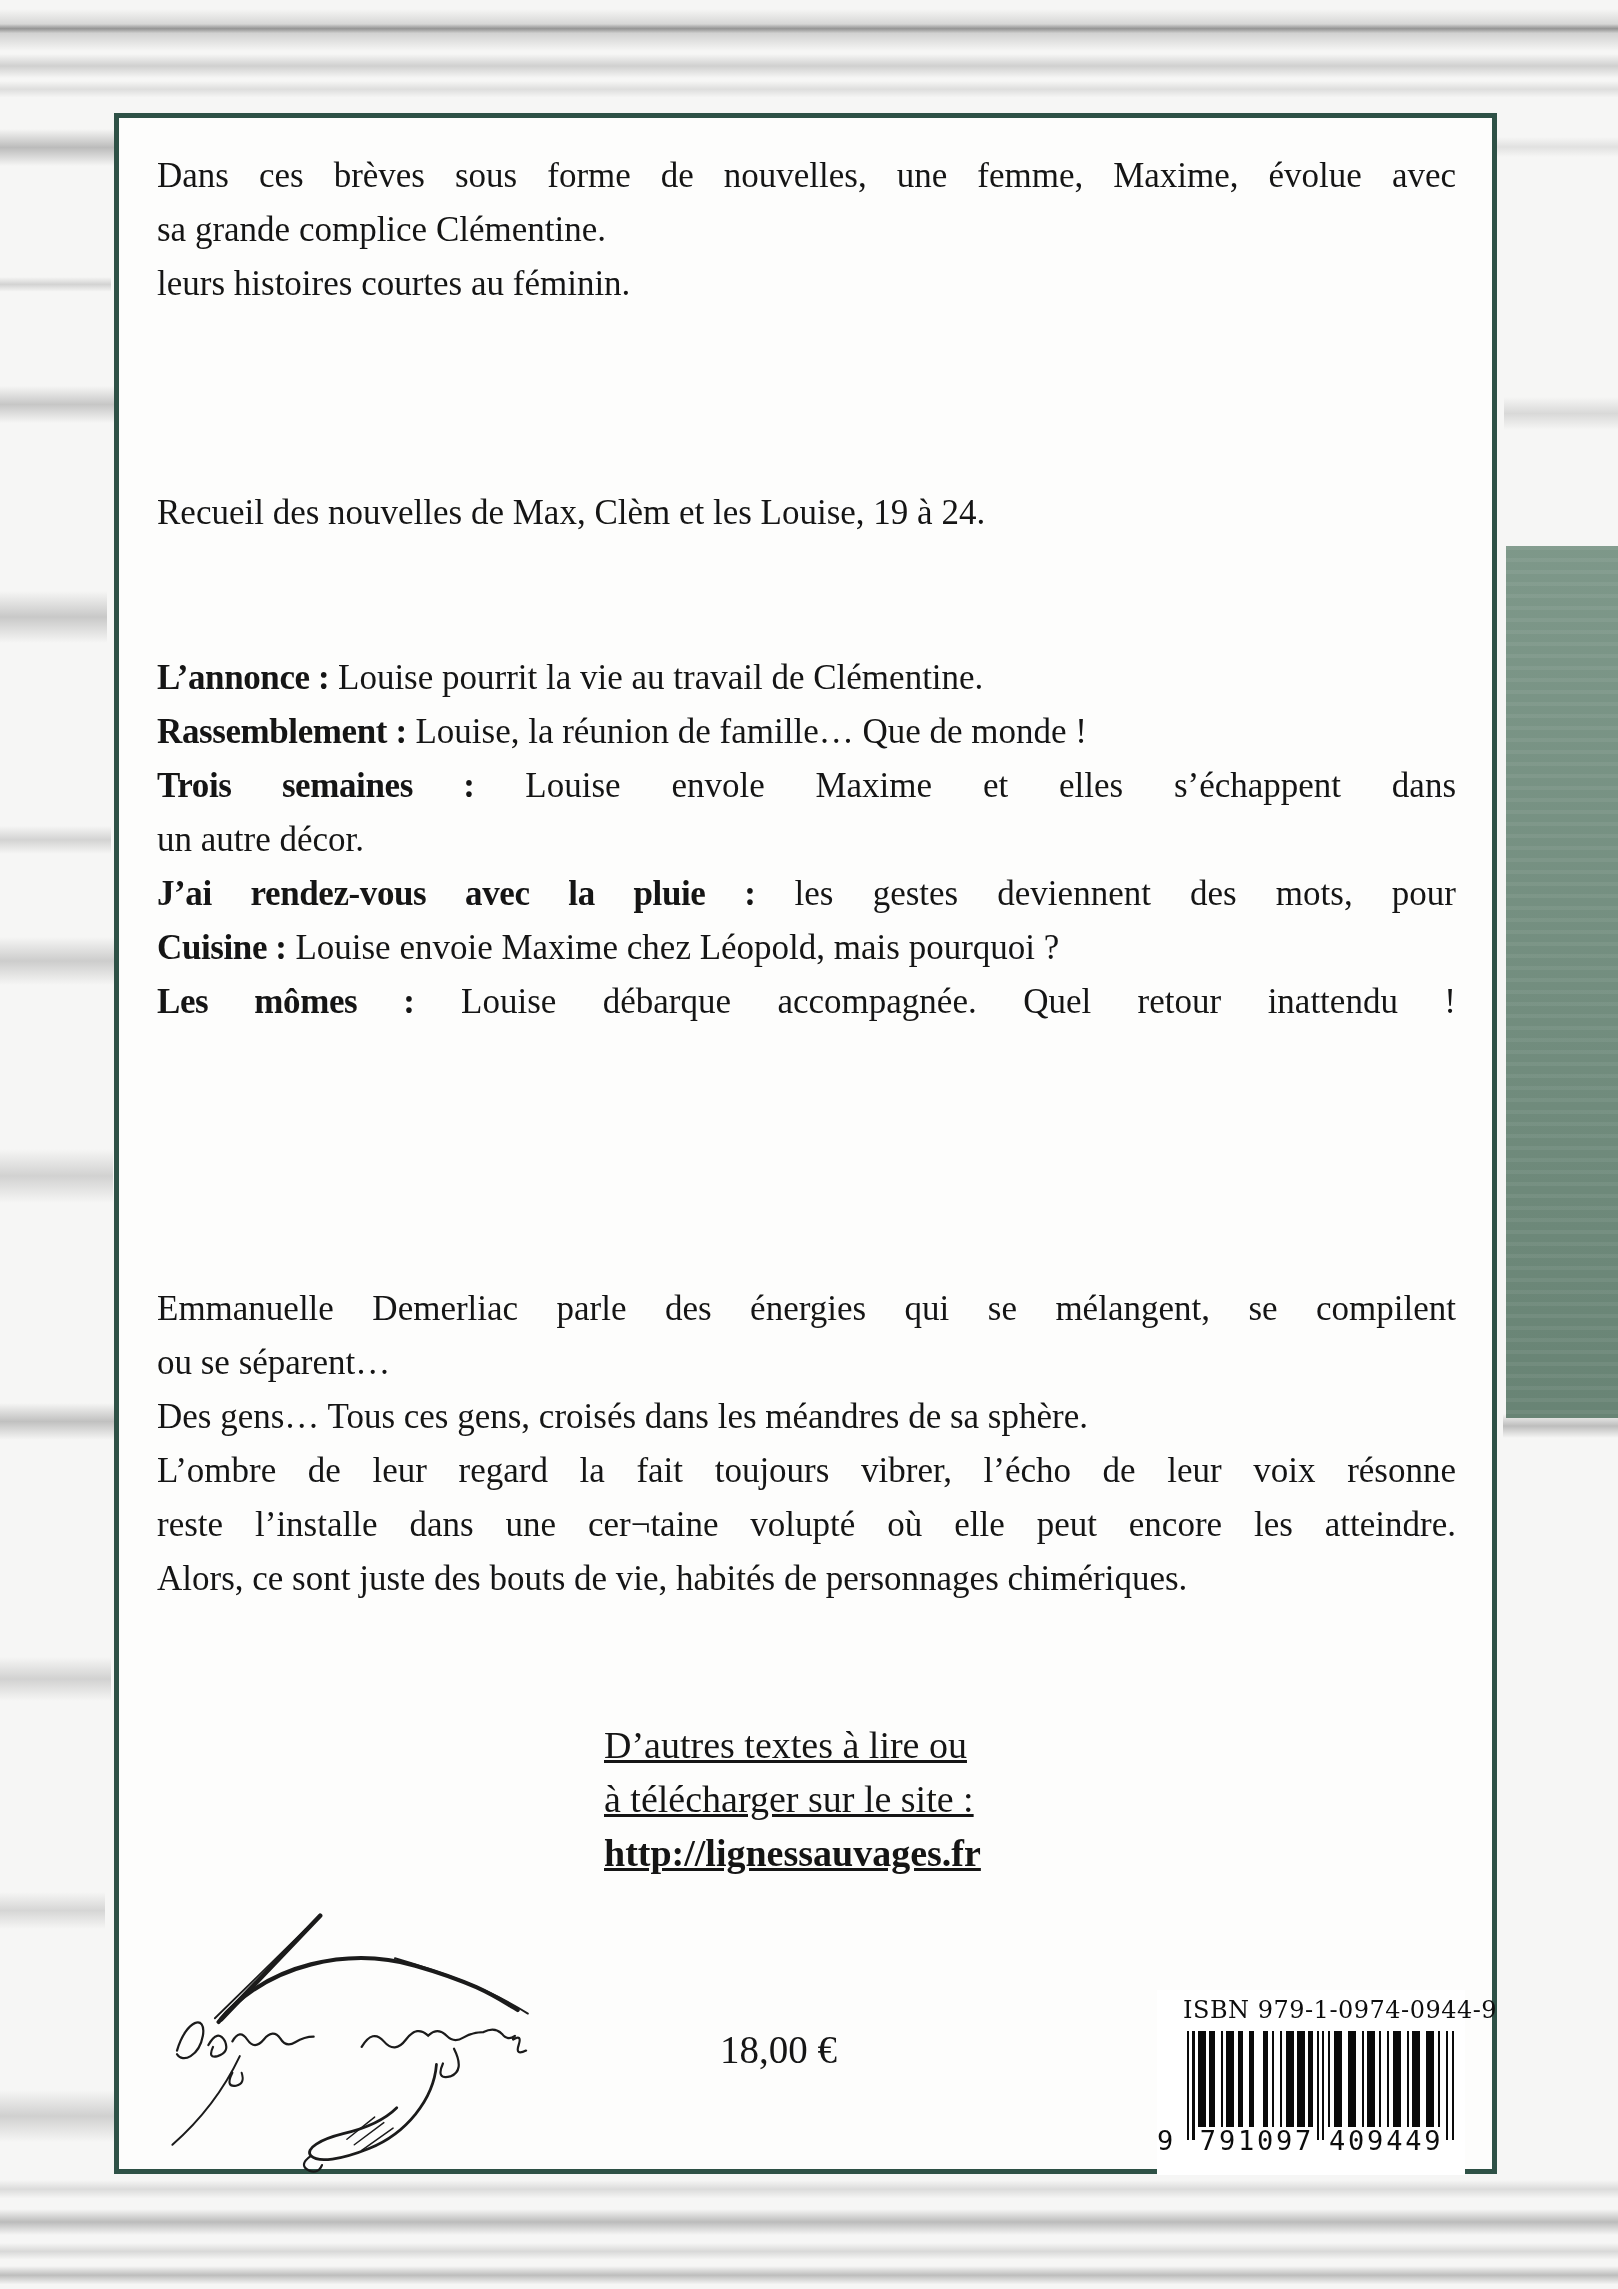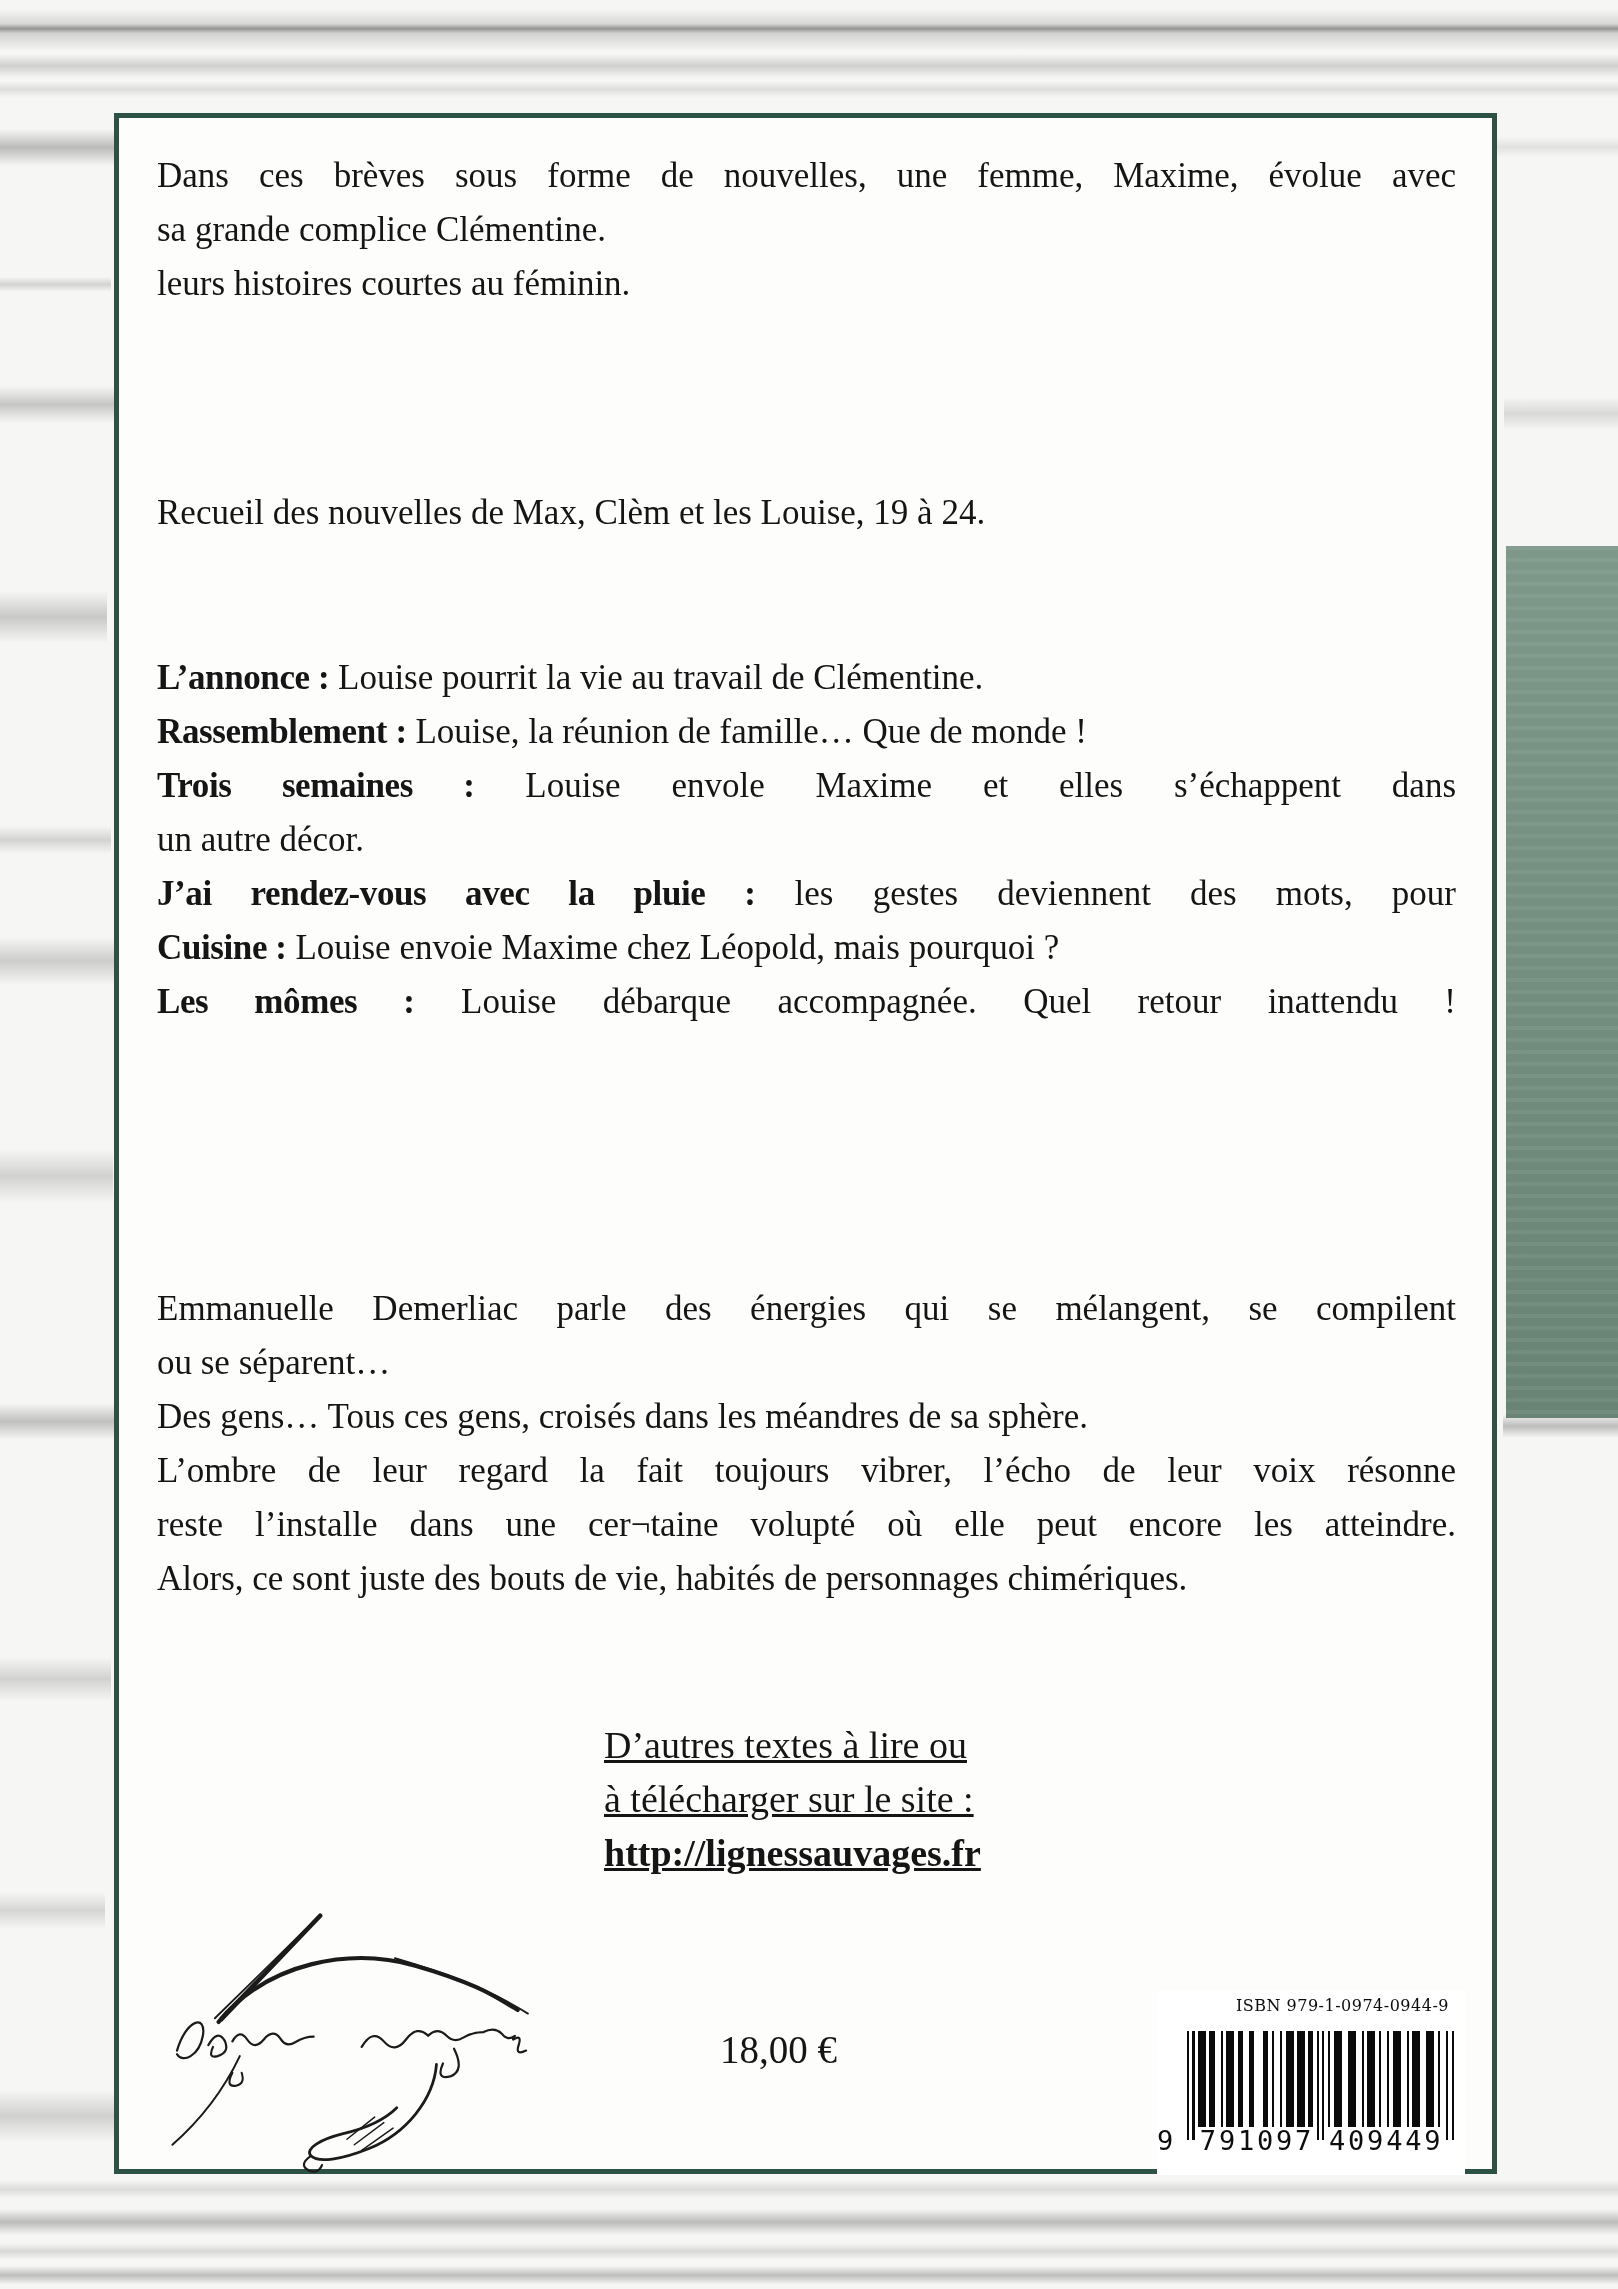--- a/index.html
+++ b/index.html
@@ -69,21 +69,21 @@
   .stories{top:533px;}
   .author{top:1164px;}
   .site{left:485px;top:1600px;width:517px;font-size:38px;text-decoration:underline;}
   .site .tl{line-height:54px;min-height:54px;}
   .site .url{font-weight:bold;}
   .price{position:absolute;left:601px;top:1905px;font-size:39px;line-height:54px;}
   .signature{position:absolute;left:10px;top:1783px;width:554px;height:277px;}
   .barcode{position:absolute;left:1038px;top:1872px;width:308px;height:185px;background:#ffffff;}
   .isbn{
     position:absolute;left:26px;top:5.5px;width:266px;text-align:right;white-space:nowrap;
-    font-family:"DejaVu Serif",serif;font-size:16px;letter-spacing:0.5px;color:#0d0d0d;
+    font-family:"DejaVu Serif",serif;font-size:24px;letter-spacing:0.5px;color:#0d0d0d;
   }
   .bars{position:absolute;left:29.5px;top:41px;width:268px;height:113px;}
   .bar{position:absolute;top:0;height:96px;background:#0a0a0a;}
   .bar.guard{height:109px;}
   .bdigit{
     position:absolute;top:135px;color:#0d0d0d;
     font-family:"DejaVu Sans Mono",monospace;font-size:27px;letter-spacing:2.8px;line-height:31px;
   }
   .bdigit.lead{left:0px;}
   .bdigit.g1{left:41px;width:118px;text-align:center;}

